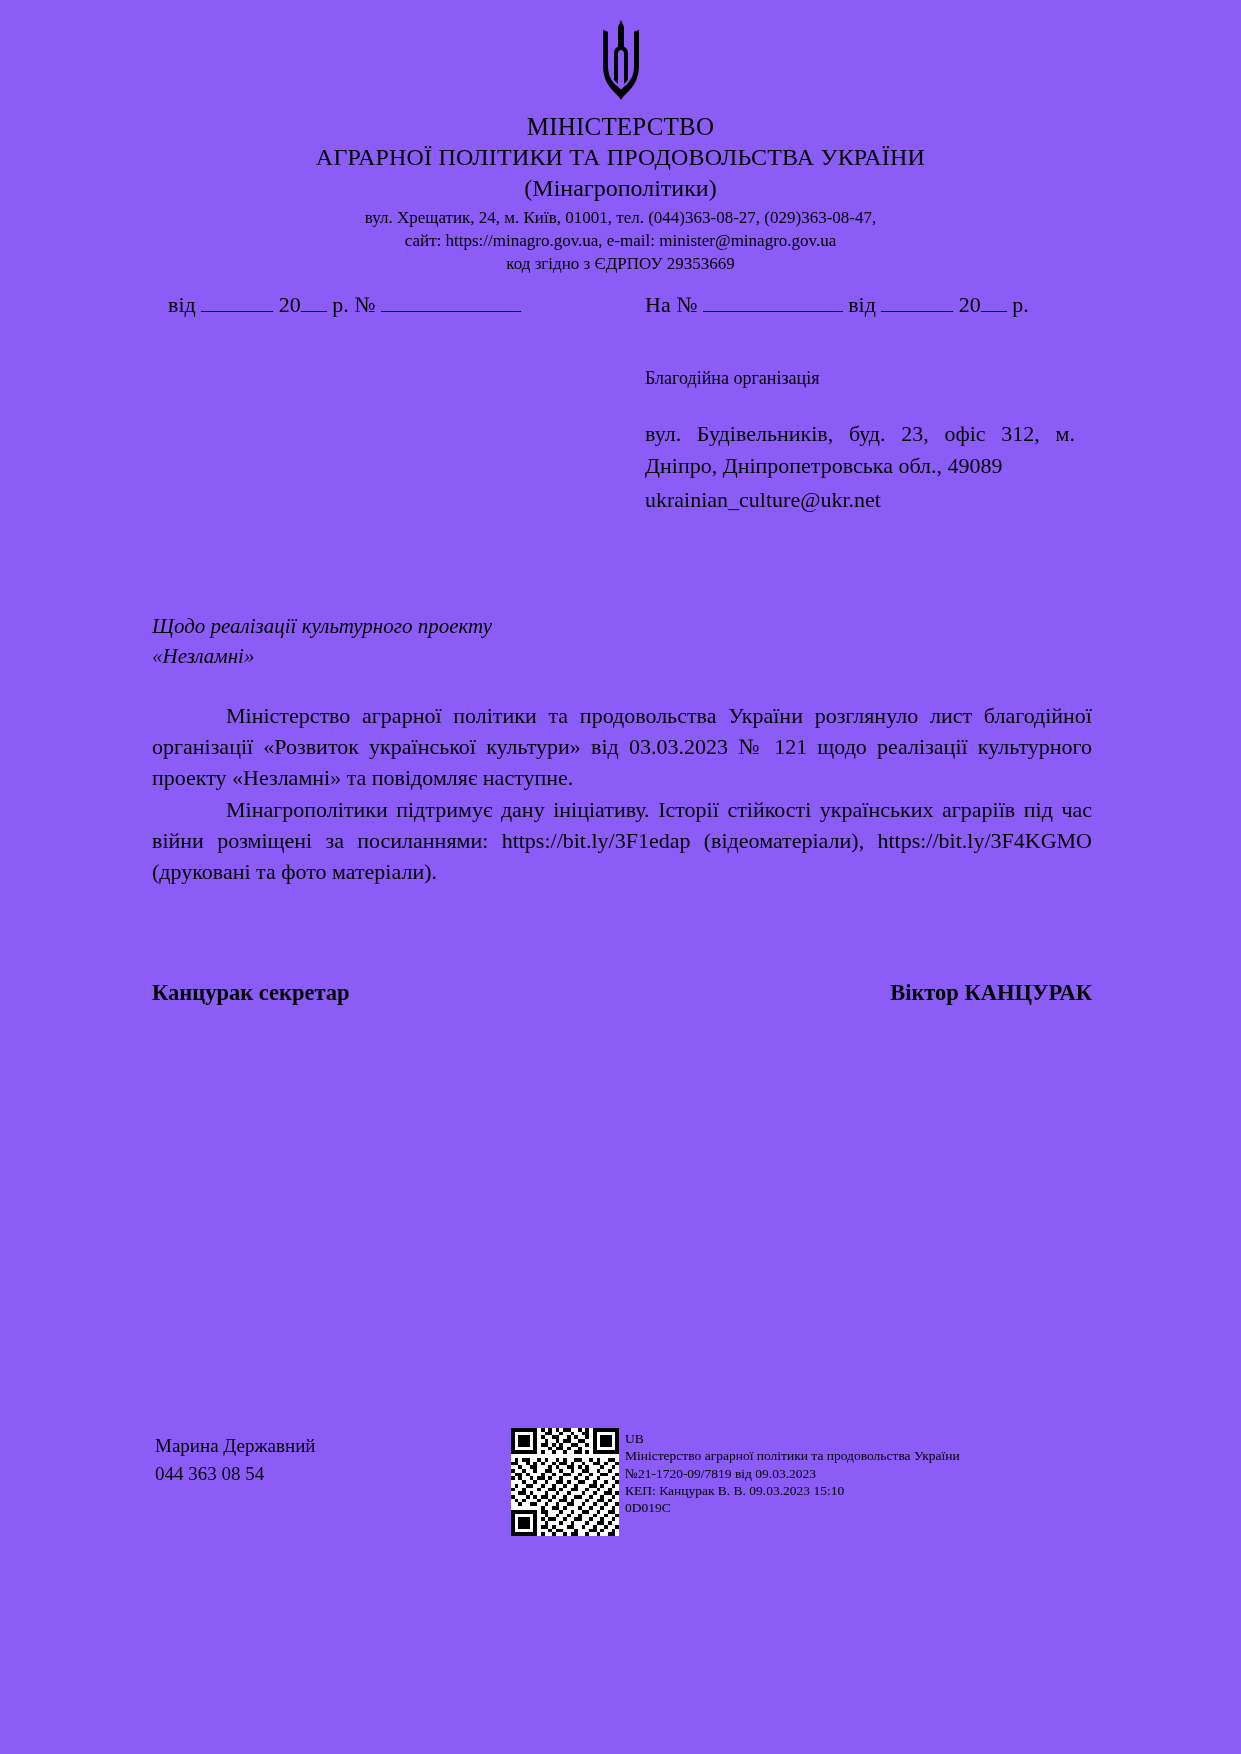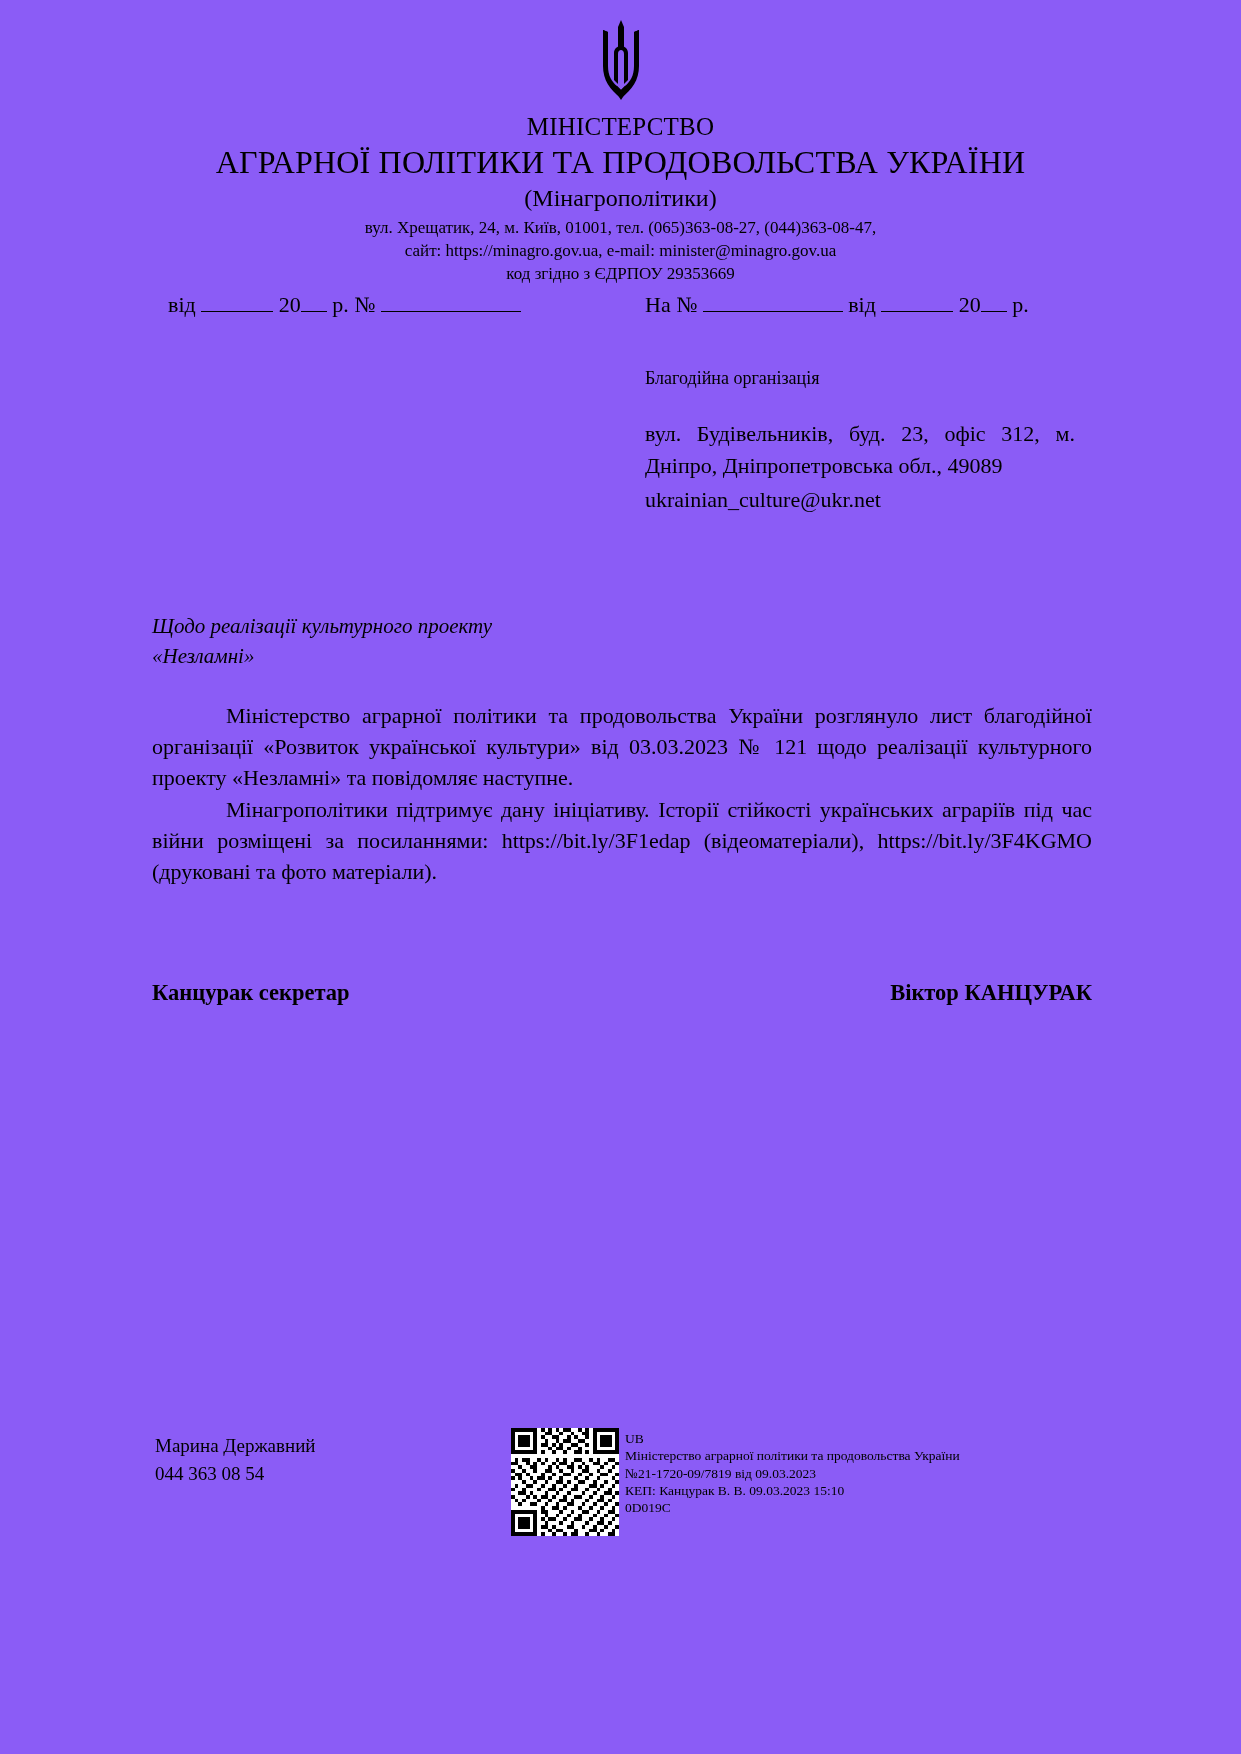--- a/index.html
+++ b/index.html
@@ -35,21 +35,21 @@
     left: 0;
     width: 100%;
     text-align: center;
     line-height: 1.22;
   }
   .header-line-1 {
     font-size: 25px;
     letter-spacing: 0.2px;
   }
   .header-line-2 {
-    font-size: 32px;
+    font-size: 24px;
     letter-spacing: 0.2px;
   }
   .header-line-3 {
     font-size: 24px;
     margin-top: 2px;
   }
   .header-small {
     font-size: 17px;
     line-height: 1.35;
     margin-top: 4px;
@@ -188,21 +188,21 @@
         <path d="M37 14 L42 12 L42 20 L37 22 Z"></path>
         <path d="M20 68 L24 72 L28 68 L28 76 L24 82 L20 76 Z"></path>
       </g>
     </svg>
   </div>
 
   <div class="header-block">
     <div class="header-line-1">МІНІСТЕРСТВО</div>
     <div class="header-line-2">АГРАРНОЇ ПОЛІТИКИ ТА ПРОДОВОЛЬСТВА УКРАЇНИ</div>
     <div class="header-line-3">(Мінагрополітики)</div>
-    <div class="header-small">вул. Хрещатик, 24, м. Київ, 01001, тел. (065)363-08-27, (044)363-08-47,</div>
+    <div class="header-small">вул. Хрещатик, 24, м. Київ, 01001, тел. (044)363-08-27, (029)363-08-47,</div>
     <div class="header-small" style="margin-top:0">сайт: https://minagro.gov.ua, e-mail: minister@minagro.gov.ua</div>
     <div class="header-small" style="margin-top:0">код згідно з ЄДРПОУ 29353669</div>
   </div>
 
   <div class="refline">
     <div class="left">
       <span>від</span>
       <span class="u u-short"></span>
       <span>20</span><span class="u u-mid" style="width:26px"></span>
       <span>р. №</span>

